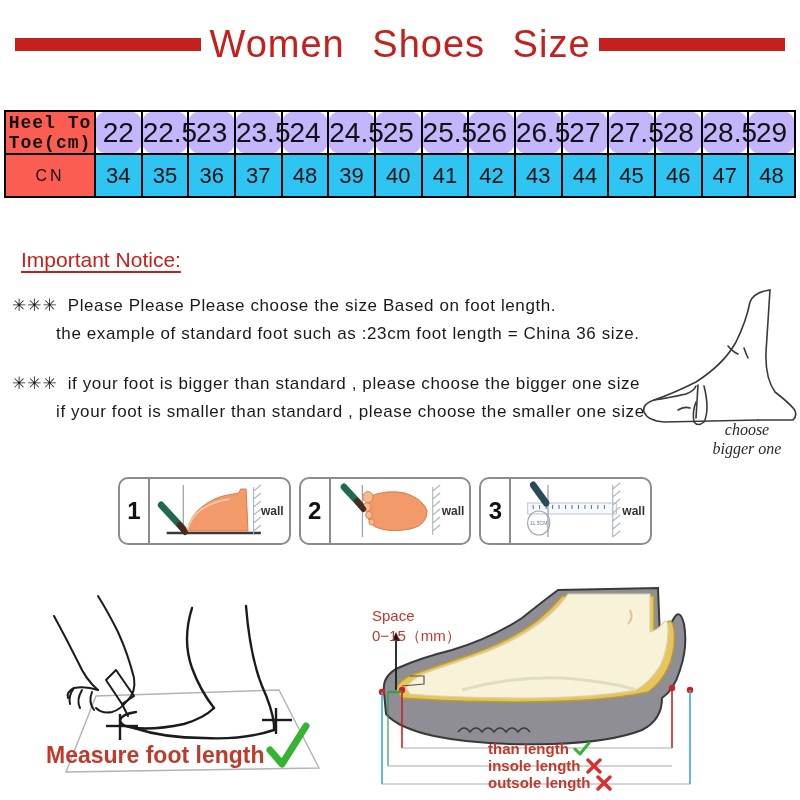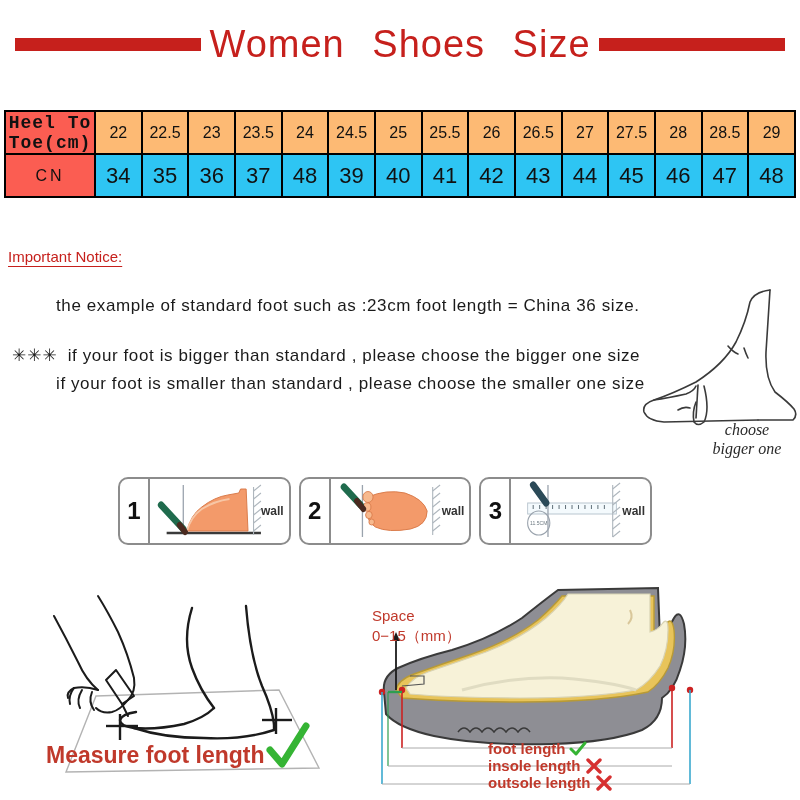--- a/index.html
+++ b/index.html
@@ -33,27 +33,27 @@
   }
   .size-table td {
     border: 2px solid #000; text-align: center; vertical-align: middle;
     height: 43px; font-size: 21px; color: #111; padding: 0;
   }
   .size-table td.hdr {
     background: #fb5d52; width: 90px; font-weight: bold;
   }
   .size-table td.hdr.cm  { font-size: 18px; letter-spacing: 1px; font-family: "Liberation Mono", monospace; }
   .size-table td.hdr.cn  { font-size: 16px; letter-spacing: 3px; font-weight: 400;}
-  .size-table td.cmv { background: #fdba74; font-size: 16px; }
+  .size-table td.cmv { background: #c4b5fd; font-size: 28px; border-radius: 13px; }
   .size-table td.cnv { background: #2ec5f3; font-size: 22px; }
 
   
   .notice-title {
-    position: absolute; left: 8px; top: 248px;
-    color: #c6201c; font-size: 15px; text-decoration: underline;
+    position: absolute; left: 21px; top: 248px;
+    color: #c6201c; font-size: 21px; text-decoration: underline;
     text-underline-offset: 4px;
   }
   .notice-block { position: absolute; left: 12px; top: 292px; width: 680px; }
   .notice-line {
     font-size: 17px; color: #1a1a1a; line-height: 28px; white-space: nowrap;
     letter-spacing: 0.6px;
   }
   .notice-line .stars { letter-spacing: 1px; margin-right: 10px; }
   .notice-line.indent { padding-left: 44px; }
   .gap { height: 22px; }
@@ -157,20 +157,23 @@
         <td class="cnv">46</td>
         <td class="cnv">47</td>
         <td class="cnv">48</td>
       </tr>
     </tbody>
   </table>
 
   <div class="notice-title">Important Notice:</div>
 
   <div class="notice-block">
+    <div class="notice-line">
+      <span class="stars">✳✳✳</span><span>Please  Please  Please  choose  the  size  Based  on  foot  length.</span>
+    </div>
     <div class="notice-line indent">the  example  of  standard  foot  such  as :23cm  foot  length  =  China 36 size.</div>
     <div class="gap"></div>
     <div class="notice-line">
       <span class="stars">✳✳✳</span><span>if  your  foot  is  bigger  than  standard , please  choose  the  bigger  one  size</span>
     </div>
     <div class="notice-line indent">if  your  foot  is  smaller  than  standard , please  choose  the  smaller  one  size</div>
   </div>
 
   <svg class="foot-sketch" viewBox="0 0 162 160">
     <g fill="none" stroke="#3a3a3a" stroke-width="1.6" stroke-linecap="round" stroke-linejoin="round">
@@ -366,21 +369,21 @@
     </g>
   </svg>
 
   <div class="space-label">
     <div>Space</div>
     <div>0−15（mm）</div>
   </div>
 
   <div class="len-labels">
     <div class="len-row">
-      <span>foot  length</span>
+      <span>than  length</span>
       <svg class="mk" width="20" height="16" viewBox="0 0 20 16">
         <path d="M3 8 L8 13 L17 2" fill="none" stroke="#35b434" stroke-width="3" stroke-linecap="round" stroke-linejoin="round"></path>
       </svg>
     </div>
     <div class="len-row">
       <span>insole length</span>
       <svg class="mk" width="20" height="16" viewBox="0 0 20 16">
         <path d="M4 2 L16 14 M16 2 L4 14" fill="none" stroke="#d63030" stroke-width="3.4" stroke-linecap="round"></path>
       </svg>
     </div>

